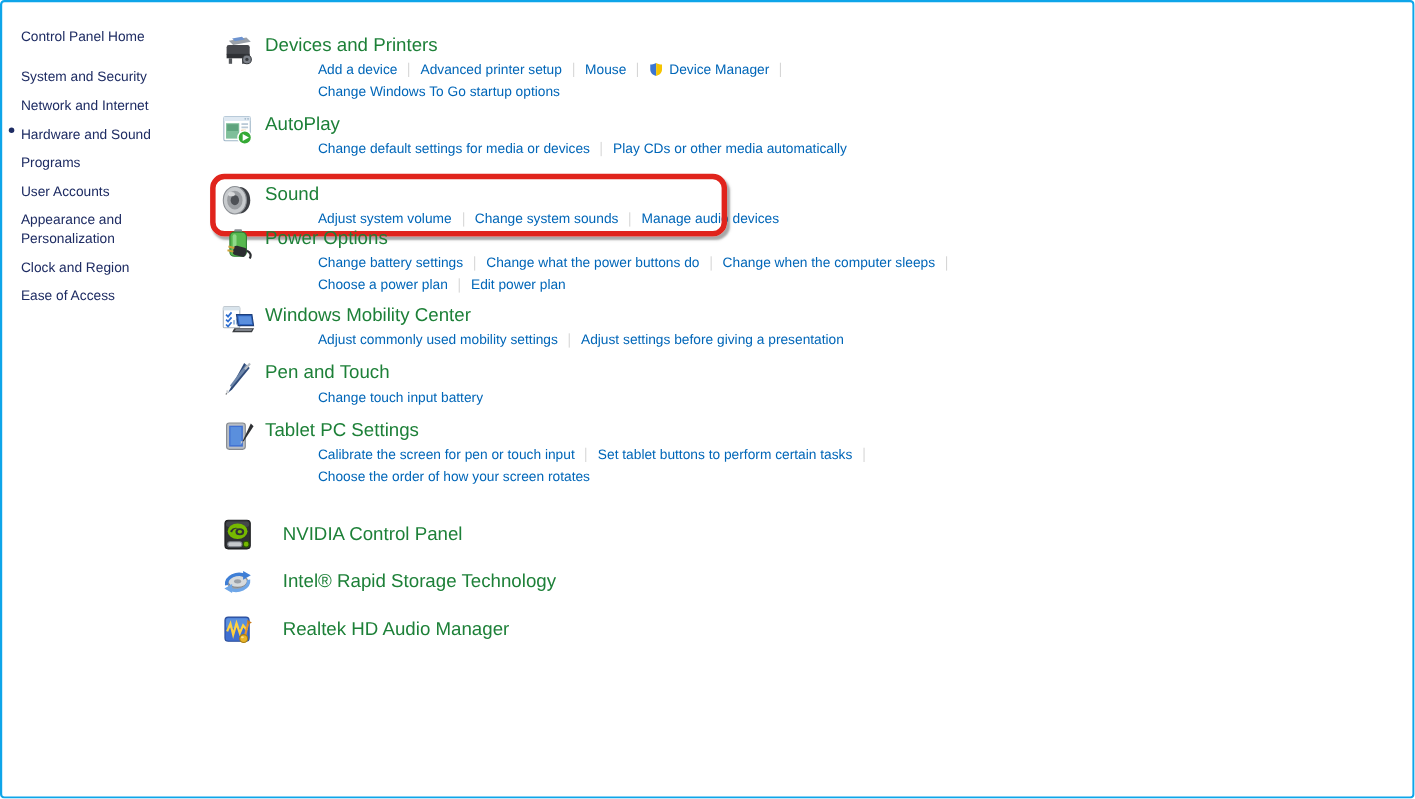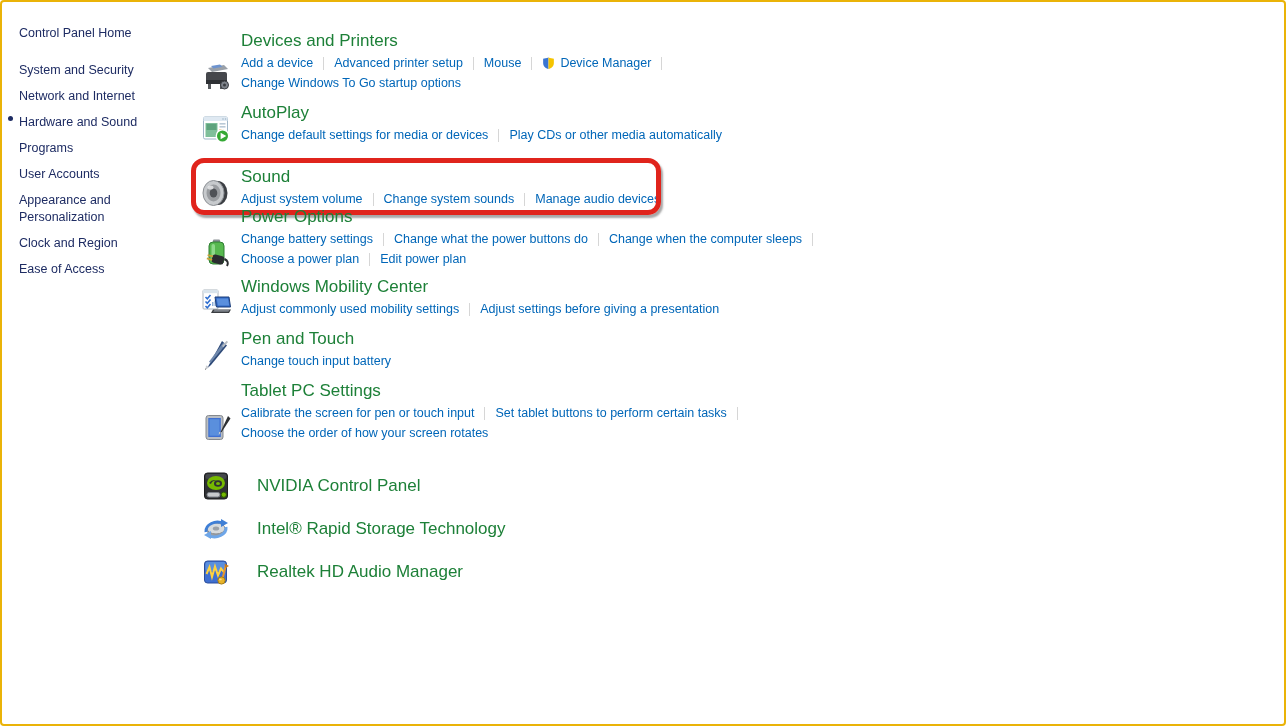--- a/index.html
+++ b/index.html
@@ -1,35 +1,35 @@
 <!DOCTYPE html>
 <html><head>
 <meta charset="utf-8">
 <title></title>
 <style>
   html,body{margin:0;padding:0;background:#fff;}
   .screen{
     position:relative;width:1286px;height:726px;box-sizing:border-box;
-    background:#fff;border:2px solid #eab308;border-radius:4px;overflow:hidden;
+    background:#fff;border:2px solid #0ea5e9;border-radius:4px;overflow:hidden;
     font-family:"Liberation Sans","DejaVu Sans",sans-serif;
     -webkit-font-smoothing:antialiased;
   }
   
   .sidebar{position:absolute;left:0;top:0;width:190px;padding:18px 0 0 17px;box-sizing:border-box;}
   .sidebar a{display:block;text-decoration:none;color:#1e2c63;font-size:12.5px;line-height:17px;padding:4.5px 0;cursor:pointer;}
   .sidebar .home{margin-bottom:11px;}
   .sidebar .item{position:relative;width:150px;}
   .sidebar .item.active{font-weight:normal;}
   .sidebar .bullet{position:absolute;left:-11px;top:7px;width:5px;height:5px;border-radius:50%;background:#1e2c63;}
   
-  .section{position:absolute;left:198px;display:flex;align-items:flex-end;}
+  .section{position:absolute;left:198px;display:flex;align-items:flex-start;}
   .section .icon{width:32px;height:32px;margin-right:9px;flex:0 0 32px;}
   .section .icon svg{width:32px;height:32px;display:block;}
   .sec-title{display:block;font-size:17px;line-height:21px;color:#1d8038;text-decoration:none;cursor:pointer;margin-bottom:2px;white-space:nowrap;}
-  .task-row{display:flex;align-items:center;height:20px;white-space:nowrap;}
+  .task-row{display:flex;align-items:center;height:20px;white-space:nowrap;margin-left:48px;}
   .task{font-size:12.5px;color:#0066b8;text-decoration:none;cursor:pointer;display:inline-flex;align-items:center;}
   .sep{display:inline-block;width:1px;height:13px;background:#d6d6d6;margin:0 10px;}
   .vendor{align-items:center;}
   .vendor .sec-title{margin:16px;line-height:32px;}
   .shield{width:13px;height:14px;margin-right:5px;display:inline-block;}
   
   .red-box{
     position:absolute;left:-9px;top:-8px;width:460px;height:47px;
     border:5px solid #e0241c;border-radius:13px;
     box-shadow:2px 3px 2px rgba(95,95,95,.55);

